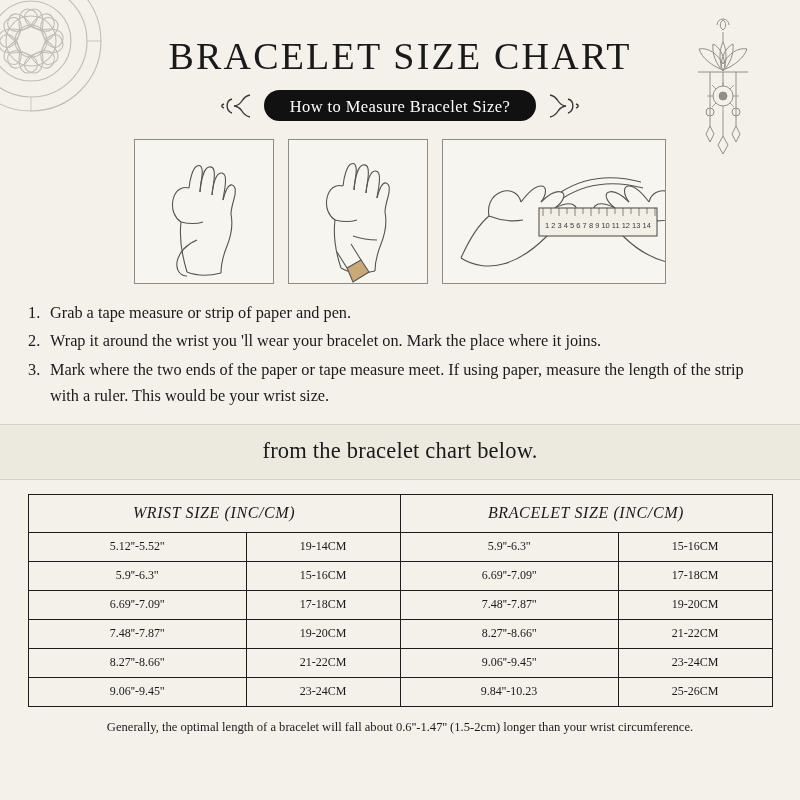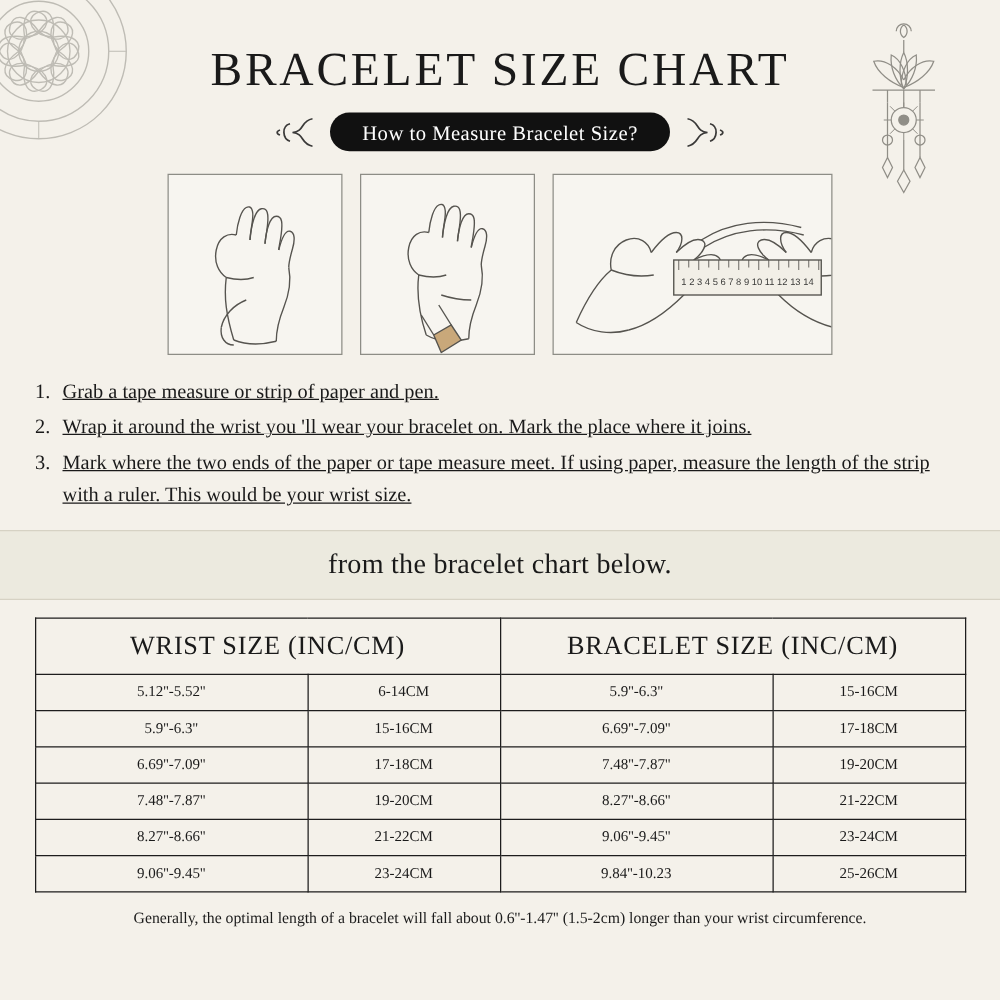--- a/index.html
+++ b/index.html
@@ -97,21 +97,21 @@
     font-size: 16.3px;
     line-height: 1.62;
     font-family: "Liberation Serif", serif;
   }
   .steps .step {
     display: flex;
     gap: 6px;
     margin-bottom: 2px;
   }
   .steps .num { width: 16px; flex: none; }
-  .steps .txt { flex: 1; text-decoration: underline; }
+  .steps .txt { flex: 1; }
 
   .band {
     margin-top: 14px;
     background: #eceadf;
     border-top: 1px solid #d6d2c4;
     border-bottom: 1px solid #d6d2c4;
     padding: 12px 40px 14px;
     text-align: center;
   }
   .band-line {
@@ -126,24 +126,25 @@
     width: 744px;
     table-layout: fixed;
   }
   table.size-table th,
   table.size-table td {
     border: 1px solid #1d1d1d;
     text-align: center;
     font-family: "Liberation Serif", serif;
   }
   table.size-table th {
-    font-size: 21px;
+    font-size: 16px;
     font-weight: 400;
     letter-spacing: 0.6px;
     padding: 9px 4px 10px;
+    font-style: italic;
   }
   table.size-table td {
     font-size: 12px;
     padding: 6px 4px 7px;
     font-family: Liberation Serif, serif;
   }
   .col-a { width: 218px; }
   .col-b { width: 154px; }
   .col-c { width: 218px; }
   .col-d { width: 154px; }
@@ -388,21 +389,21 @@
     </colgroup>
     <thead>
       <tr>
         <th colspan="2">WRIST SIZE (INC/CM)</th>
         <th colspan="2">BRACELET SIZE  (INC/CM)</th>
       </tr>
     </thead>
     <tbody>
       <tr>
         <td>5.12''-5.52''</td>
-        <td>6-14CM</td>
+        <td>19-14CM</td>
         <td>5.9''-6.3''</td>
         <td>15-16CM</td>
       </tr>
       <tr>
         <td>5.9''-6.3''</td>
         <td>15-16CM</td>
         <td>6.69''-7.09''</td>
         <td>17-18CM</td>
       </tr>
       <tr>

